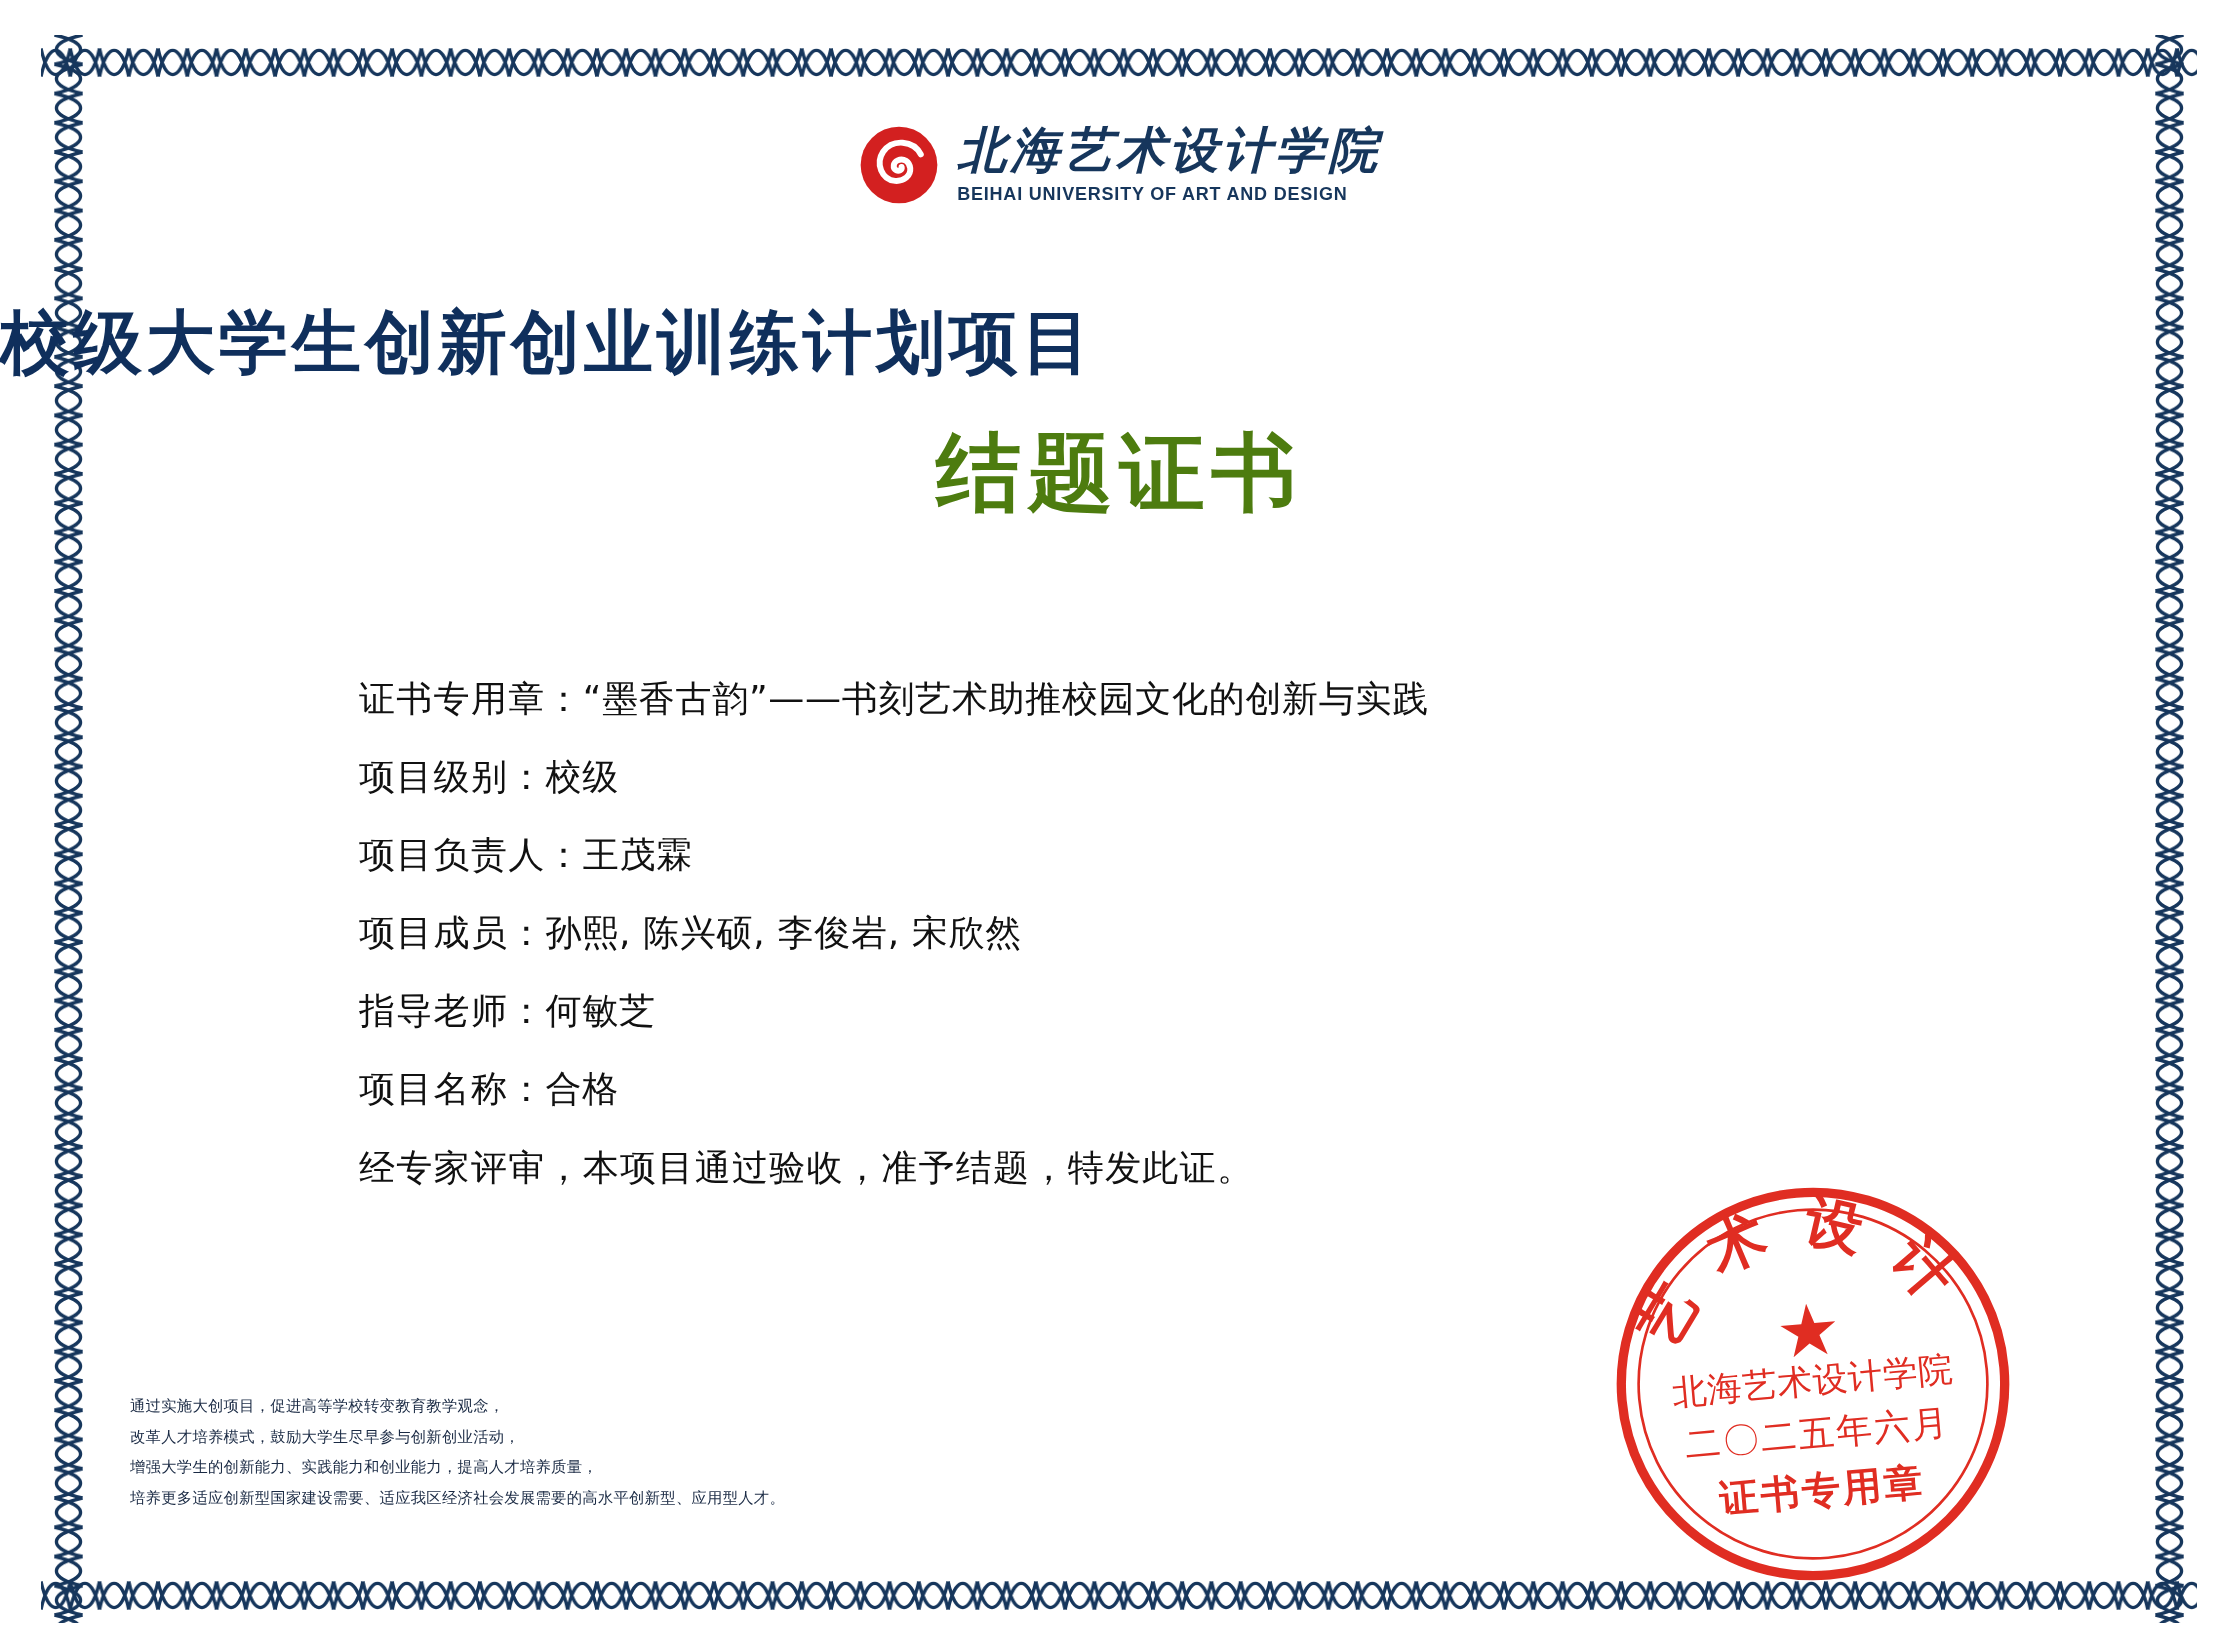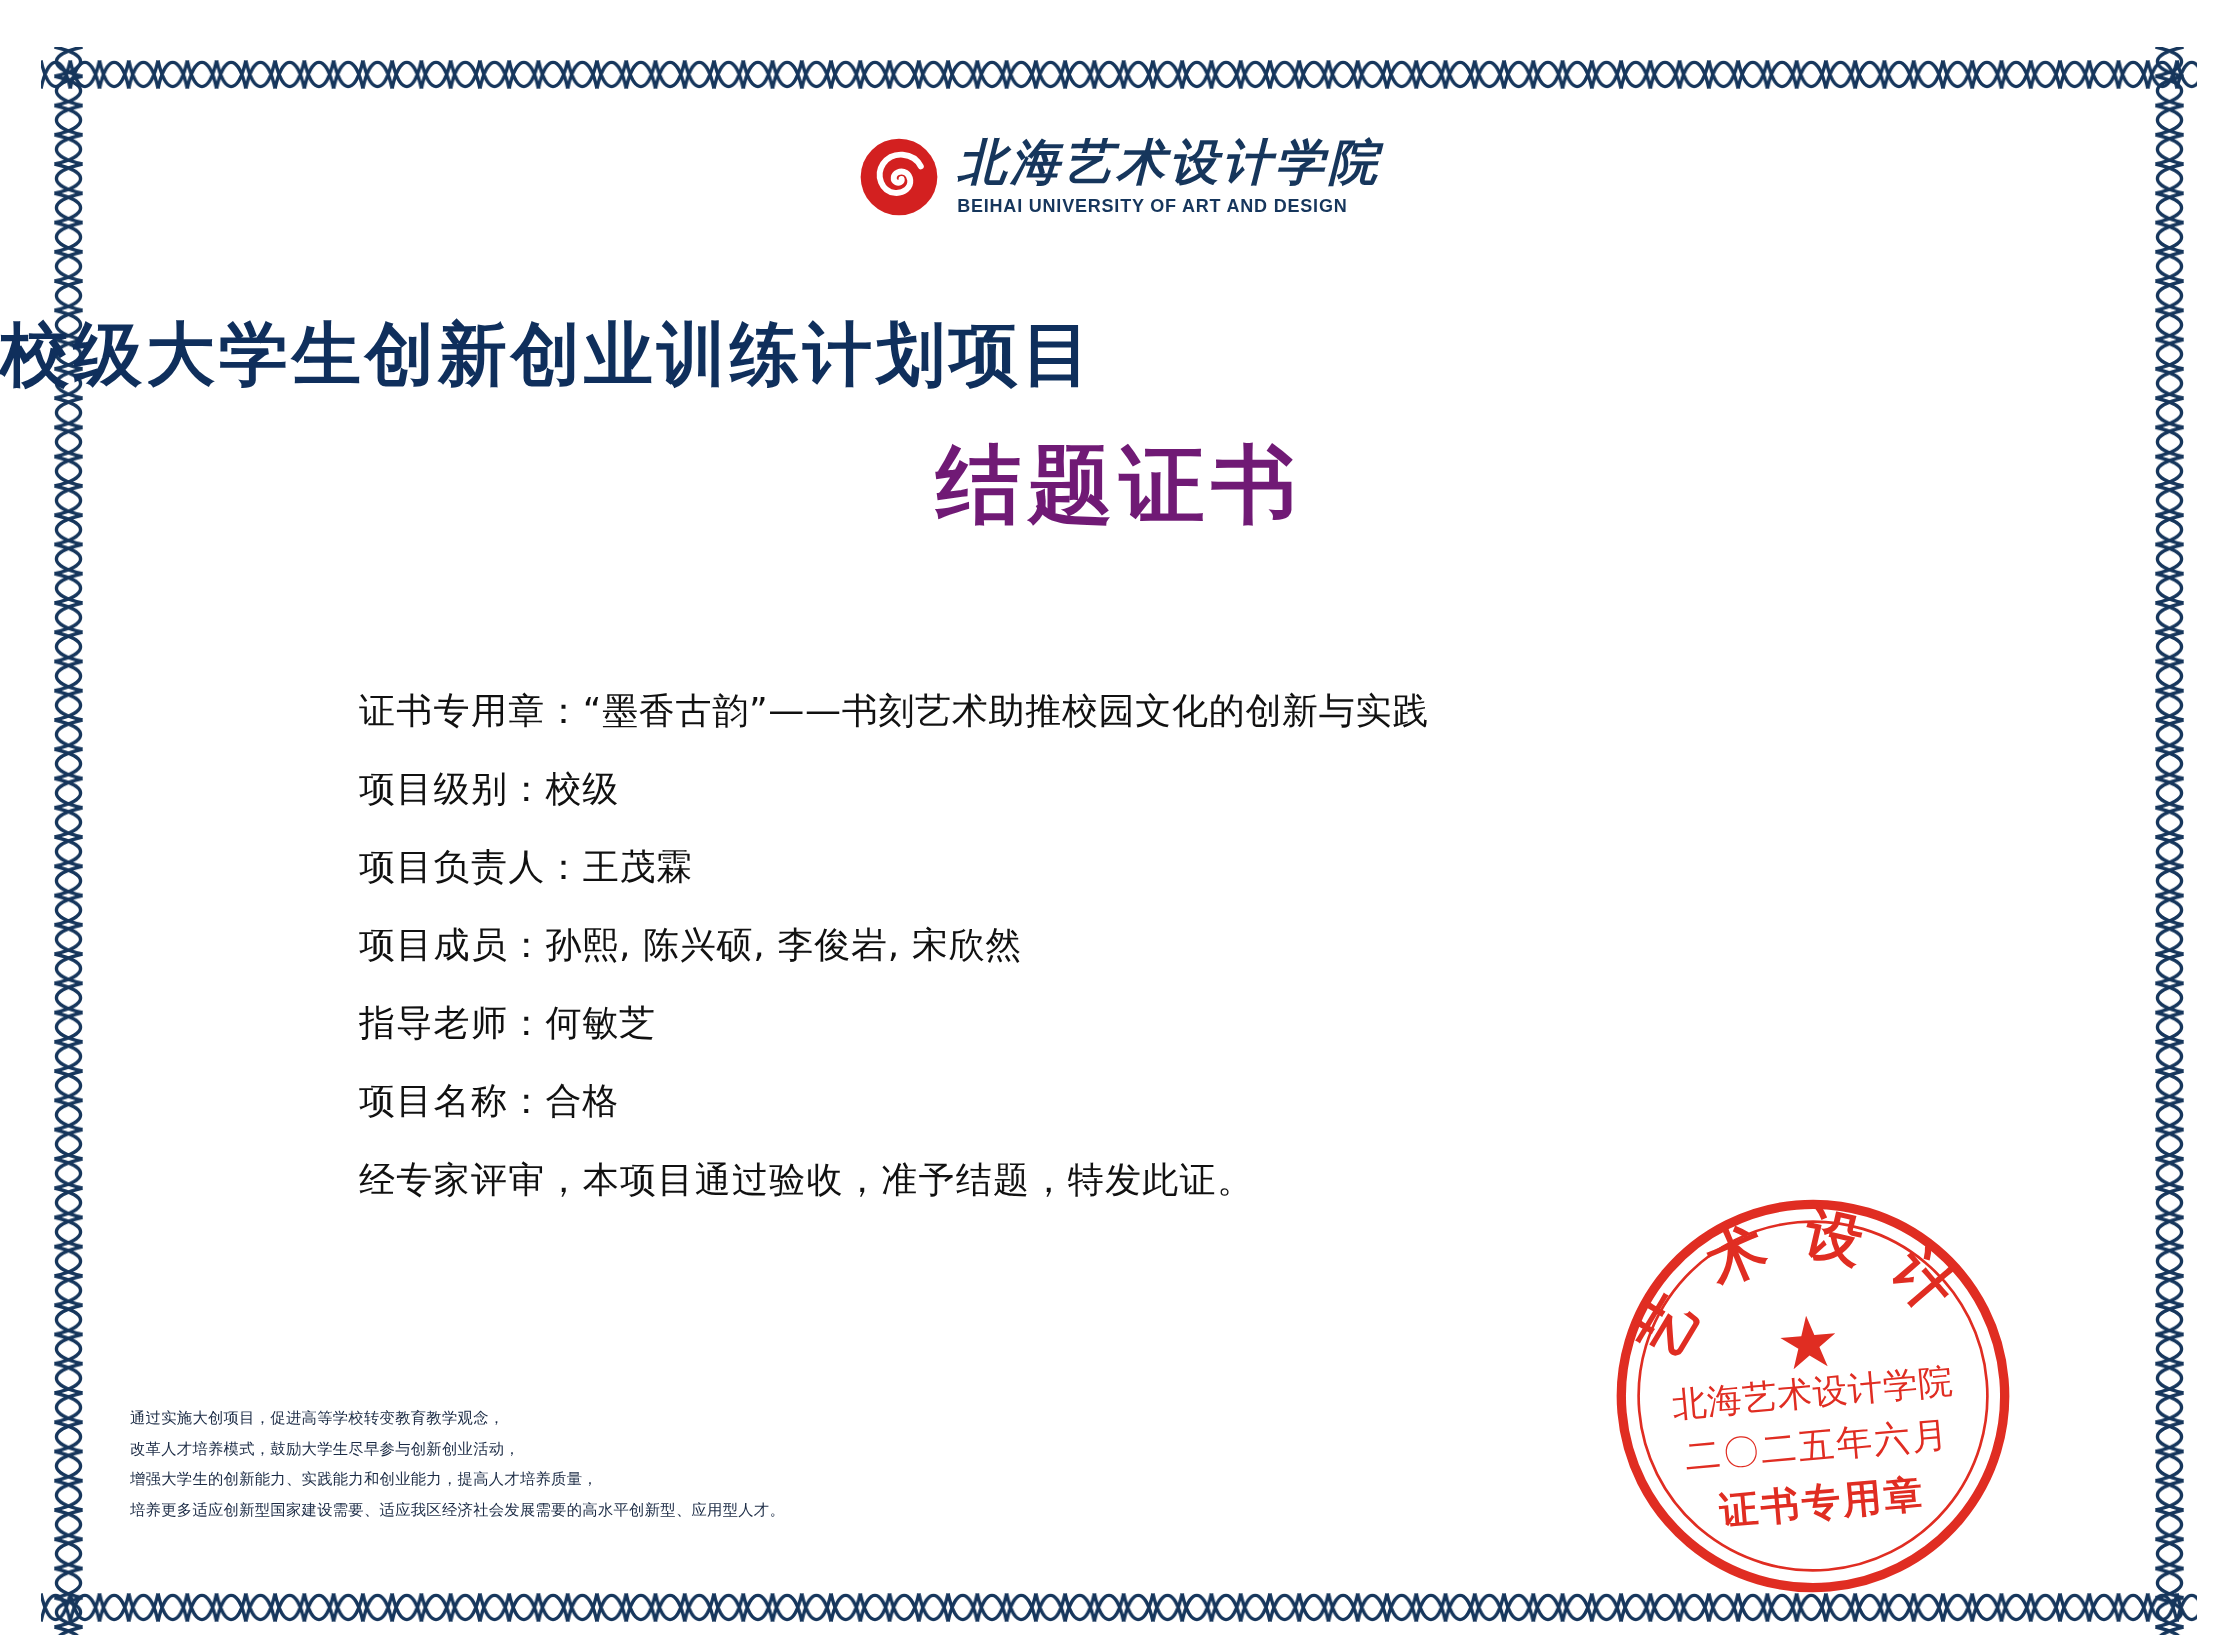--- a/index.html
+++ b/index.html
@@ -11,21 +11,21 @@
     width: 2239px;
     height: 1649px;
     font-family: "Liberation Sans", sans-serif;
     position: relative;
     overflow: hidden;
   }
 
   
   .certificate {
     position: absolute;
-    left: 0; top: 16px;
+    left: 0; top: 4px;
     width: 2239px;
     height: 1219px;
     background: #ffffff;
     box-sizing: border-box;
   }
 
   .border-frame {
     position: absolute;
     left: 41px;
     top: 31px;
@@ -104,21 +104,21 @@
   }
   .title-sub {
     position: absolute;
     left: 0;
     top: 412px;
     width: 2239px;
     text-align: center;
     font-family: "DejaVu Serif", serif;
     font-size: 85px;
     font-weight: 700;
-    color: #701a75;
+    color: #4d7c0f;
     letter-spacing: 6.7px;
     white-space: nowrap;
   }
 
   
   .fields {
     position: absolute;
     left: 359px;
     top: 672px;
     width: 1530px;

